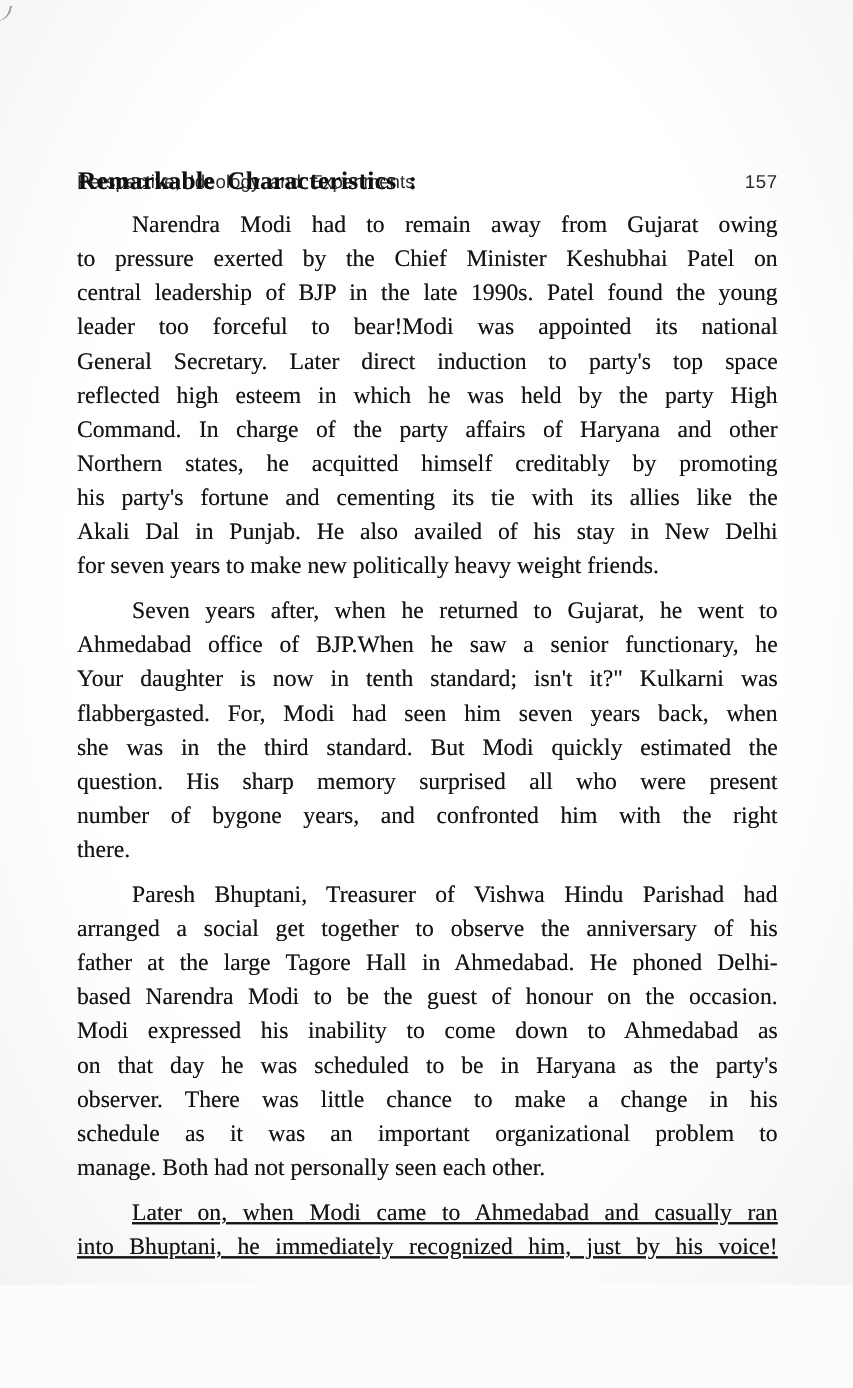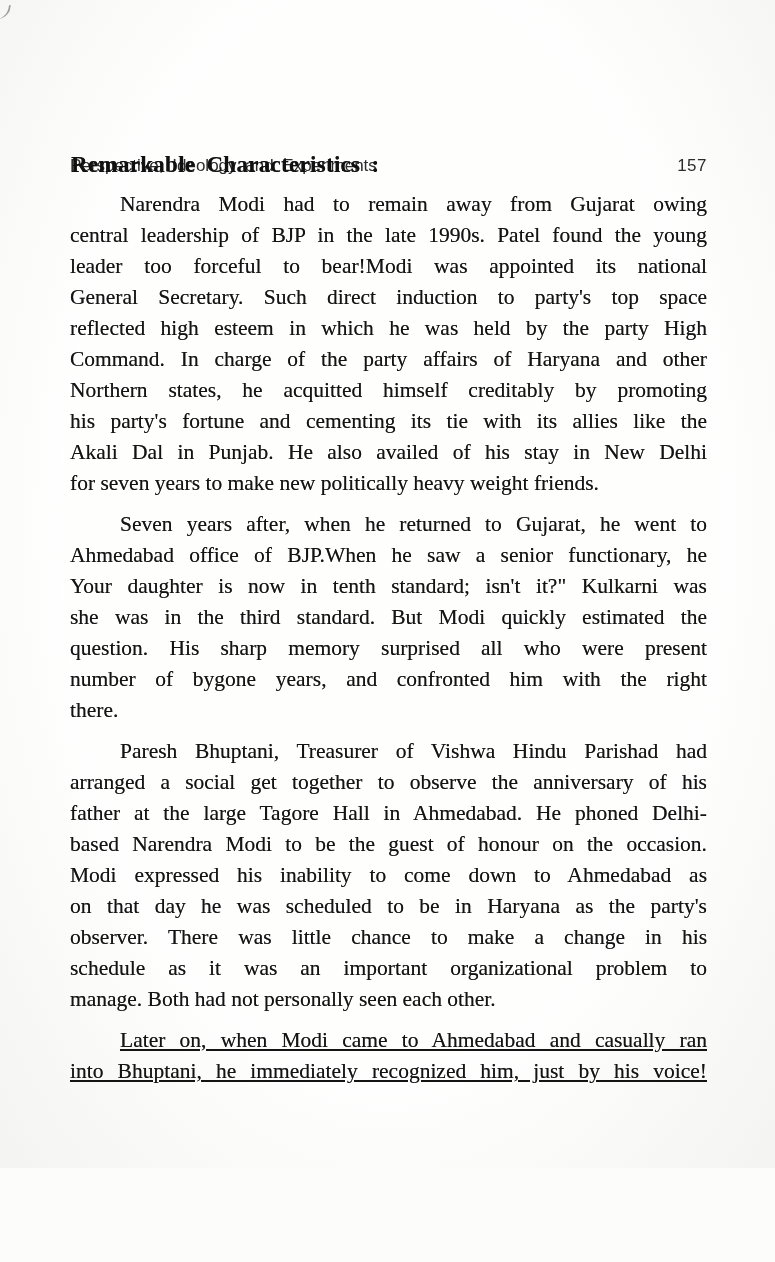--- a/index.html
+++ b/index.html
@@ -90,34 +90,36 @@
   <div class="running-header">
     <span class="header-title">Perspective, Ideology and Experiments</span>
     <span class="page-number">157</span>
   </div>
 
   <div class="section-heading">Remarkable Characteristics :</div>
 
   <div class="body-text">
       <div class="para">
         <div class="line first">Narendra Modi had to remain away from Gujarat owing</div>
+        <div class="line">to pressure exerted by the Chief Minister Keshubhai Patel on</div>
         <div class="line">central leadership of BJP in the late 1990s. Patel found the young</div>
         <div class="line">leader too forceful to bear!Modi was appointed  its national</div>
-        <div class="line">General Secretary. Such direct induction to party's top space</div>
+        <div class="line">General Secretary. Later direct induction to party's top space</div>
         <div class="line">reflected high esteem in which he was held by the party High</div>
         <div class="line">Command. In charge of the party affairs of Haryana and other</div>
         <div class="line">Northern states, he acquitted himself creditably by promoting</div>
         <div class="line">his party's fortune and cementing its tie with its allies like the</div>
         <div class="line">Akali Dal in Punjab. He also availed of his stay in New Delhi</div>
         <div class="line last">for seven years to make new politically heavy weight friends.</div>
       </div>
       <div class="para">
         <div class="line first">Seven years after, when he returned to Gujarat, he went to</div>
         <div class="line">Ahmedabad office of BJP.When he saw a senior functionary, he</div>
         <div class="line">Your daughter is now in tenth standard; isn't it?" Kulkarni was</div>
+        <div class="line">flabbergasted. For, Modi had seen him seven years back, when</div>
         <div class="line">she was in the third standard. But Modi quickly estimated the</div>
         <div class="line">question. His sharp memory surprised all who were present</div>
         <div class="line">number of bygone years, and confronted him with the right</div>
         <div class="line last">there.</div>
       </div>
       <div class="para">
         <div class="line first">Paresh Bhuptani, Treasurer of Vishwa Hindu Parishad had</div>
         <div class="line">arranged a social get together to observe the anniversary of his</div>
         <div class="line">father at the large Tagore Hall in Ahmedabad. He phoned Delhi-</div>
         <div class="line">based Narendra Modi to be the guest of honour on the occasion.</div>

